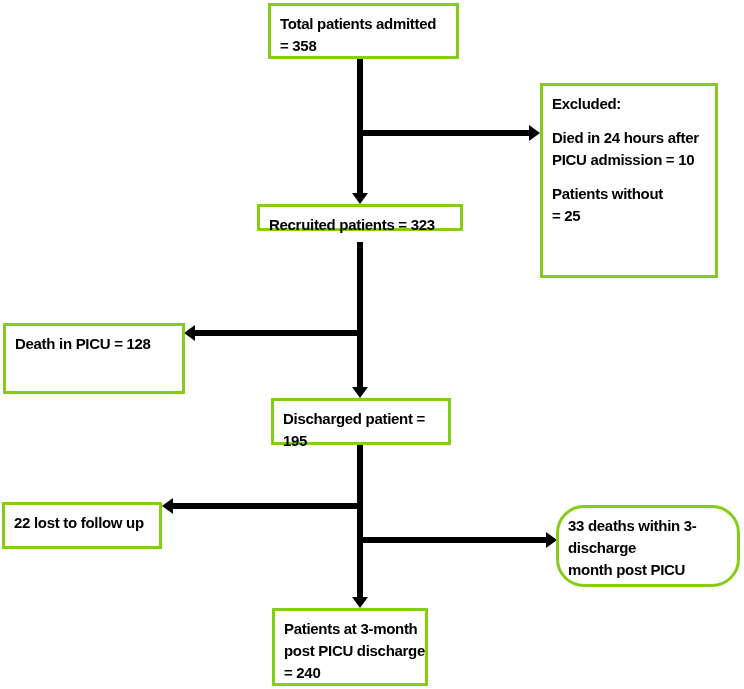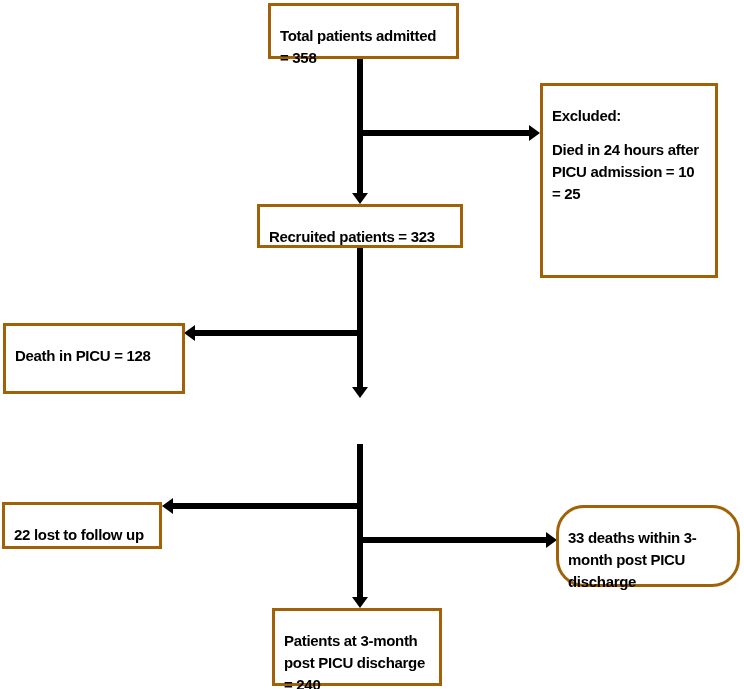--- a/index.html
+++ b/index.html
@@ -8,40 +8,40 @@
     width: 744px;
     height: 689px;
     background: #ffffff;
     font-family: "Liberation Sans", sans-serif;
     color: #000000;
     overflow: hidden;
   }
   .box {
     position: absolute;
     box-sizing: border-box;
-    border: 3px solid #a16207;
+    border: 3px solid #84cc16;
     background: #ffffff;
-    padding: 19px 9px;
+    padding: 7px 9px;
     font-weight: bold;
     font-size: 15px;
     letter-spacing: -0.3px;
     line-height: 22px;
   }
   .ln { white-space: nowrap; }
   .gap-above { margin-top: 12px; }
 
   
   .b-total      { left: 268px; top: 3px;   width: 191px; height: 56px; }
   .b-excluded   { left: 540px; top: 83px;  width: 178px; height: 195px; }
-  .b-recruited  { left: 257px; top: 204px; width: 206px; height: 39px; }
+  .b-recruited  { left: 257px; top: 204px; width: 206px; height: 27px; }
   .b-death      { left: 3px;   top: 323px; width: 182px; height: 71px; }
   .b-discharged { left: 271px; top: 398px; width: 180px; height: 47px; }
   .b-lost       { left: 2px;   top: 502px; width: 160px; height: 47px; }
   .b-deaths3m   { left: 556px; top: 505px; width: 184px; height: 82px; border-radius: 28px; }
-  .b-3month     { left: 272px; top: 608px; width: 170px; height: 78px; }
+  .b-3month     { left: 272px; top: 608px; width: 156px; height: 78px; }
 
   
   .seg { position: absolute; background: #000000; }
   .v1 { left: 357px; top: 58px;  width: 6px;   height: 137px; }
   .h1 { left: 357px; top: 130px; width: 173px; height: 6px; }
   .v2 { left: 357px; top: 242px; width: 6px;   height: 146px; }
   .h2 { left: 195px; top: 330px; width: 168px; height: 6px; }
   .v3 { left: 357px; top: 444px; width: 6px;   height: 154px; }
   .h3 { left: 173px; top: 503px; width: 190px; height: 6px; }
   .h4 { left: 360px; top: 537px; width: 186px; height: 6px; }
@@ -82,40 +82,45 @@
 
   <div class="box b-total">
     <div class="ln">Total patients admitted</div>
     <div class="ln">= 358</div>
   </div>
 
   <div class="box b-excluded">
     <div class="ln">Excluded:</div>
     <div class="ln gap-above">Died in 24 hours after</div>
     <div class="ln">PICU admission = 10</div>
+    <div class="ln gap-above">Patients without</div>
     <div class="ln">= 25</div>
   </div>
 
   <div class="box b-recruited">
     <div class="ln">Recruited patients = 323</div>
   </div>
 
   <div class="box b-death">
     <div class="ln">Death in PICU = 128</div>
   </div>
 
+  <div class="box b-discharged">
+    <div class="ln">Discharged patient =</div>
+    <div class="ln">195</div>
+  </div>
 
   <div class="box b-lost">
     <div class="ln">22 lost to follow up</div>
   </div>
 
   <div class="box b-deaths3m">
     <div class="ln">33 deaths within 3-</div>
+    <div class="ln">discharge</div>
     <div class="ln">month post PICU</div>
-    <div class="ln">discharge</div>
   </div>
 
   <div class="box b-3month">
     <div class="ln">Patients at 3-month</div>
     <div class="ln">post PICU discharge</div>
     <div class="ln">= 240</div>
   </div>
 
 </div>
 

